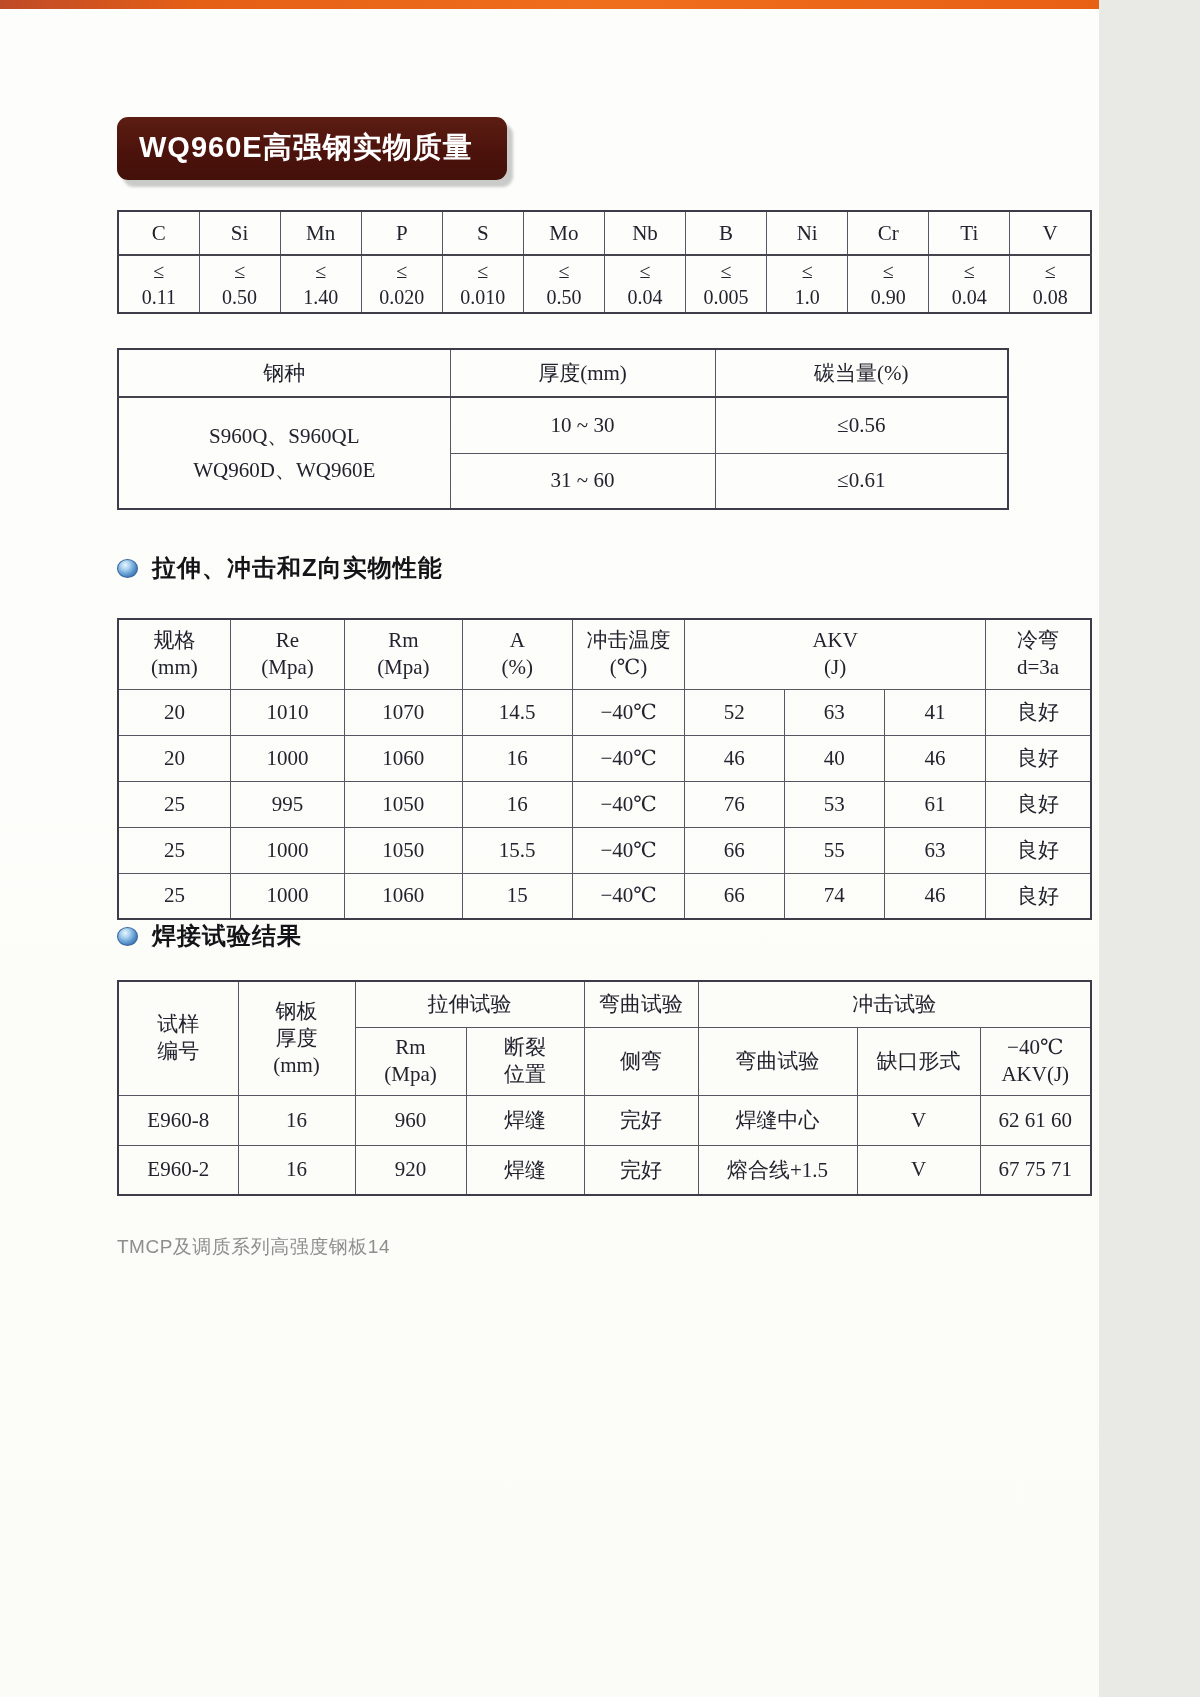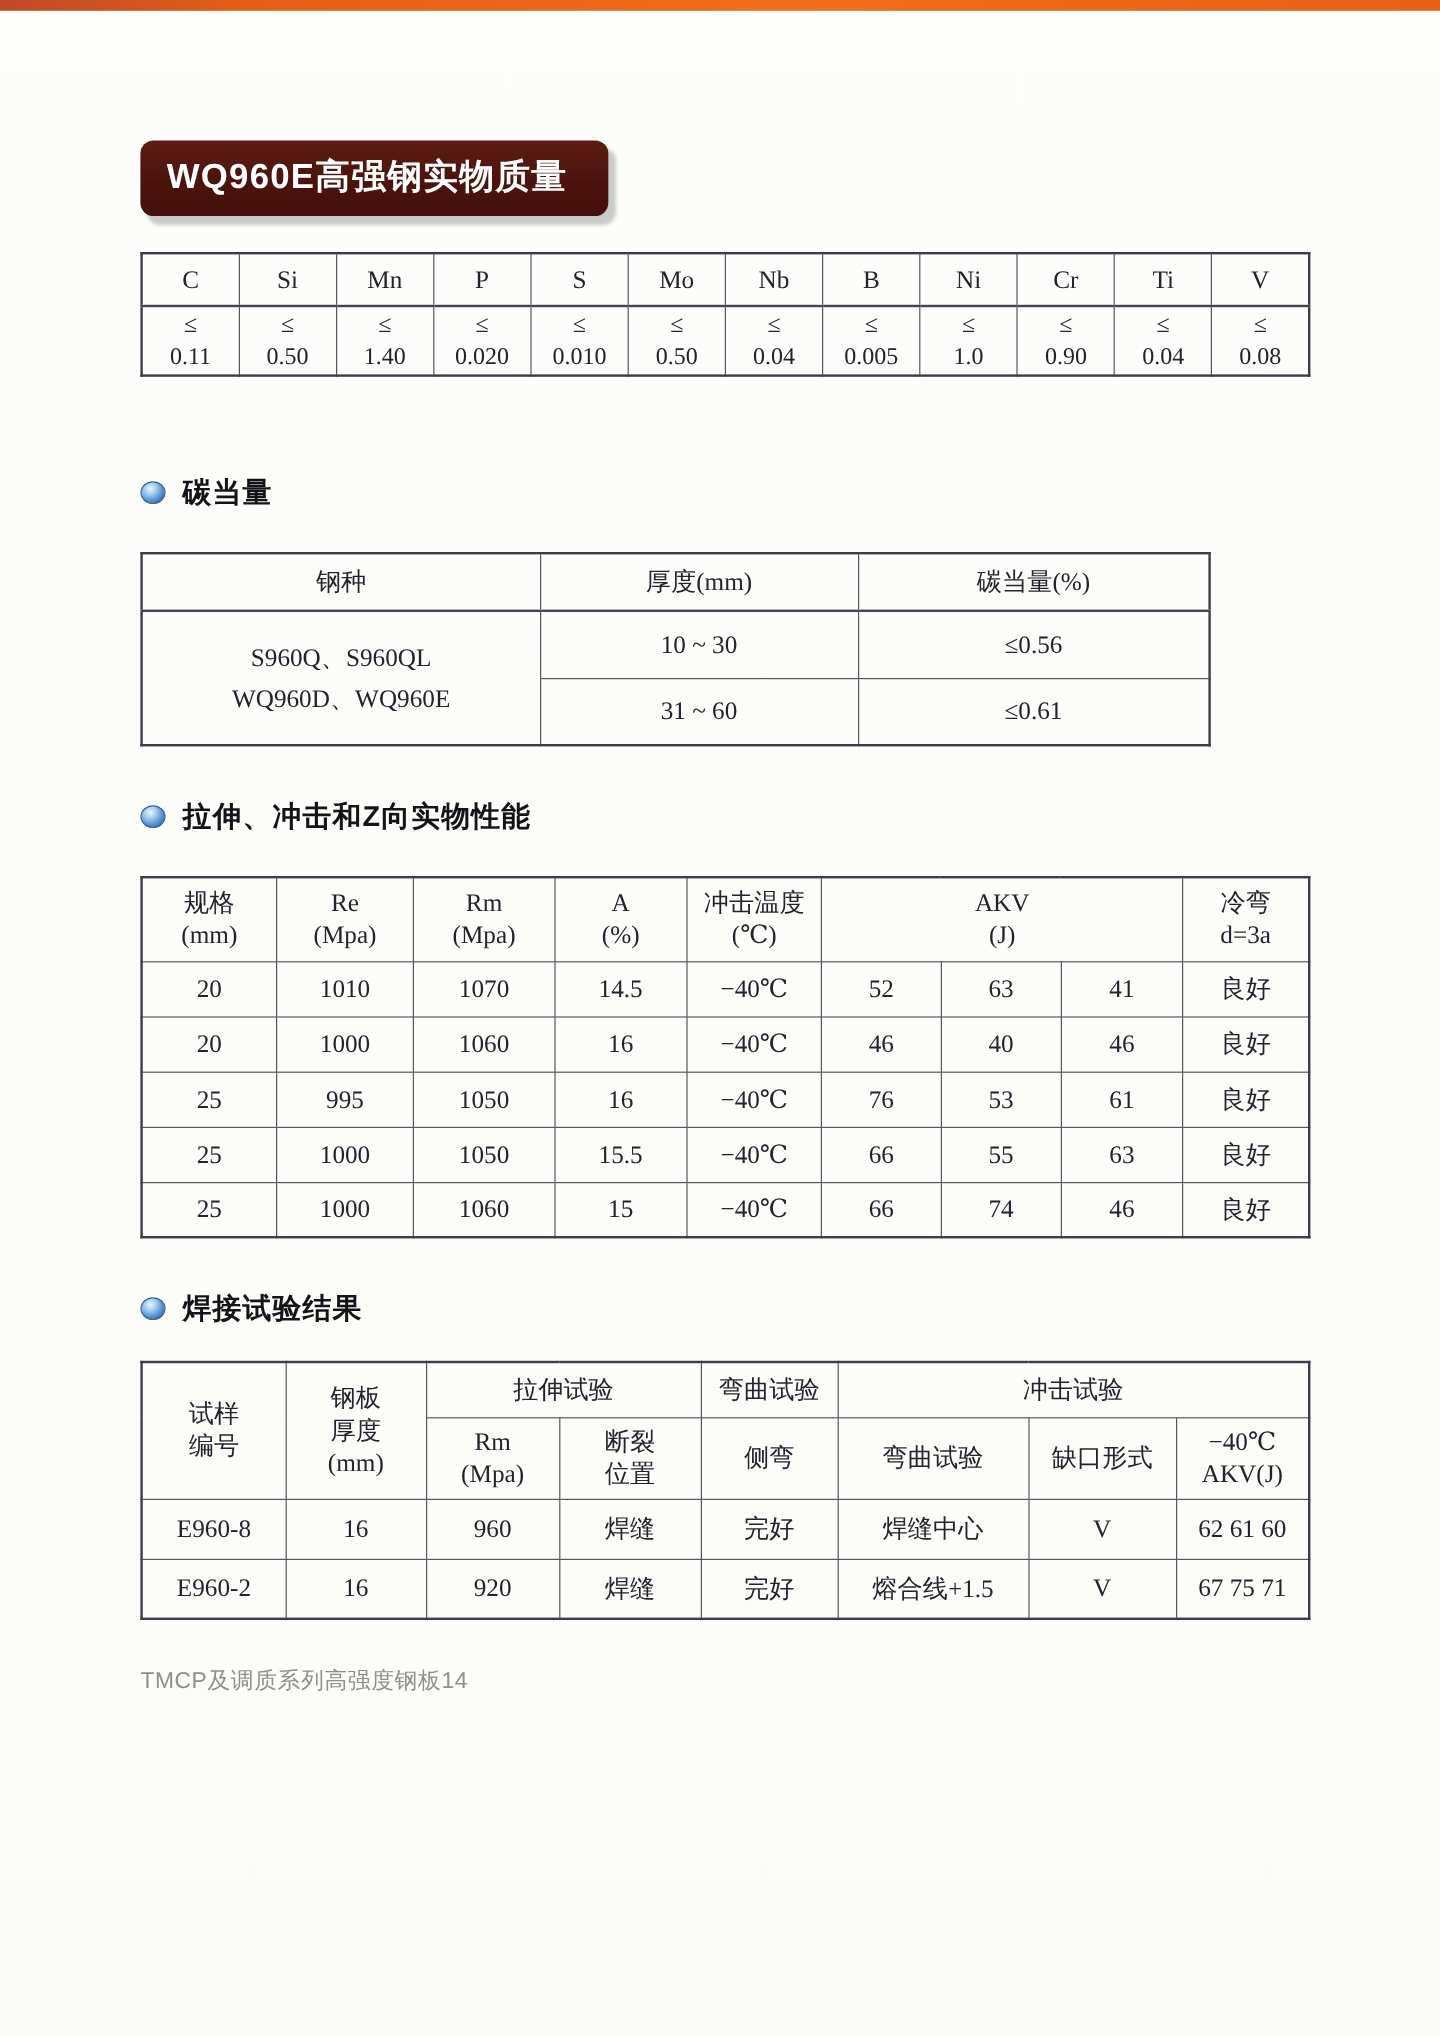--- a/index.html
+++ b/index.html
@@ -1,18 +1,18 @@
 <!DOCTYPE html>
 <html><head>
 <meta charset="utf-8">
 <style>
   * { box-sizing: border-box; margin: 0; padding: 0; }
   body { margin: 0; background: #e9e9e6; font-family: "Liberation Sans", sans-serif; }
   .page {
-    position: relative; width: 1200px; height: 1697px;
+    position: relative; width: 1099px; height: 1697px;
     background: linear-gradient(180deg, #fdfdfb 0%, #fcfcf9 60%, #fbfbf7 100%);
     overflow: hidden; color: #22222e;
   }
   .accent-strip {
     position: absolute; top: 0; left: 0; width: 100%; height: 9px;
     background: linear-gradient(90deg, #bf4a28 0%, #e55f16 18%, #ef6e1c 55%, #e86014 100%);
   }
   .content { padding-left: 117px; padding-right: 108px; }
 
   .banner {
@@ -20,21 +20,21 @@
     background: linear-gradient(180deg, #5c1d13 0%, #4c130c 55%, #43100a 100%);
     color: #ffffff; font-size: 29px; font-weight: bold; letter-spacing: 1px;
     padding: 11px 34px 12px 22px; border-radius: 11px;
     box-shadow: 6px 7px 3px rgba(160,160,158,0.55);
   }
 
   .sec-head { display: flex; align-items: center; gap: 14px; }
   .sec-head.s1 { margin-top: 62px; }
   .sec-head.s2 { margin-top: 80px; }
   .sec-head.s3 { margin-top: 42px; }
-  .sec-head.s4 { margin-top: 42px; }
+  .sec-head.s4 { }
   .bullet {
     width: 21px; height: 19px; border-radius: 50%;
     background: radial-gradient(circle at 38% 30%, #eaf5fd 0%, #a6d0ee 28%, #5590ca 62%, #2b5a94 92%);
     border: 1px solid #35639d; flex: 0 0 auto;
   }
   .sec-title { font-size: 24px; font-weight: bold; color: #141418; letter-spacing: 1px; }
 
   table.tbl {
     border-collapse: collapse; table-layout: fixed;
     font-family: "Liberation Serif", "DejaVu Serif", "DejaVu Sans", serif;
@@ -148,24 +148,20 @@
             </td>
         <td>
               <div>≤</div>
               <div>0.08</div>
             </td>
       </tr>
     </tbody>
       </table>
 
     
-    <div class="sec-head s2">
-      <span class="bullet"></span>
-      <span class="sec-title">碳当量</span>
-    </div>
 
     <table class="tbl carbon">
       <colgroup>
           <col style="width:332px">
           <col style="width:265px">
           <col style="width:293px">
         </colgroup>
       <tbody>
           <tr class="hdr">
         <th>钢种</th>

